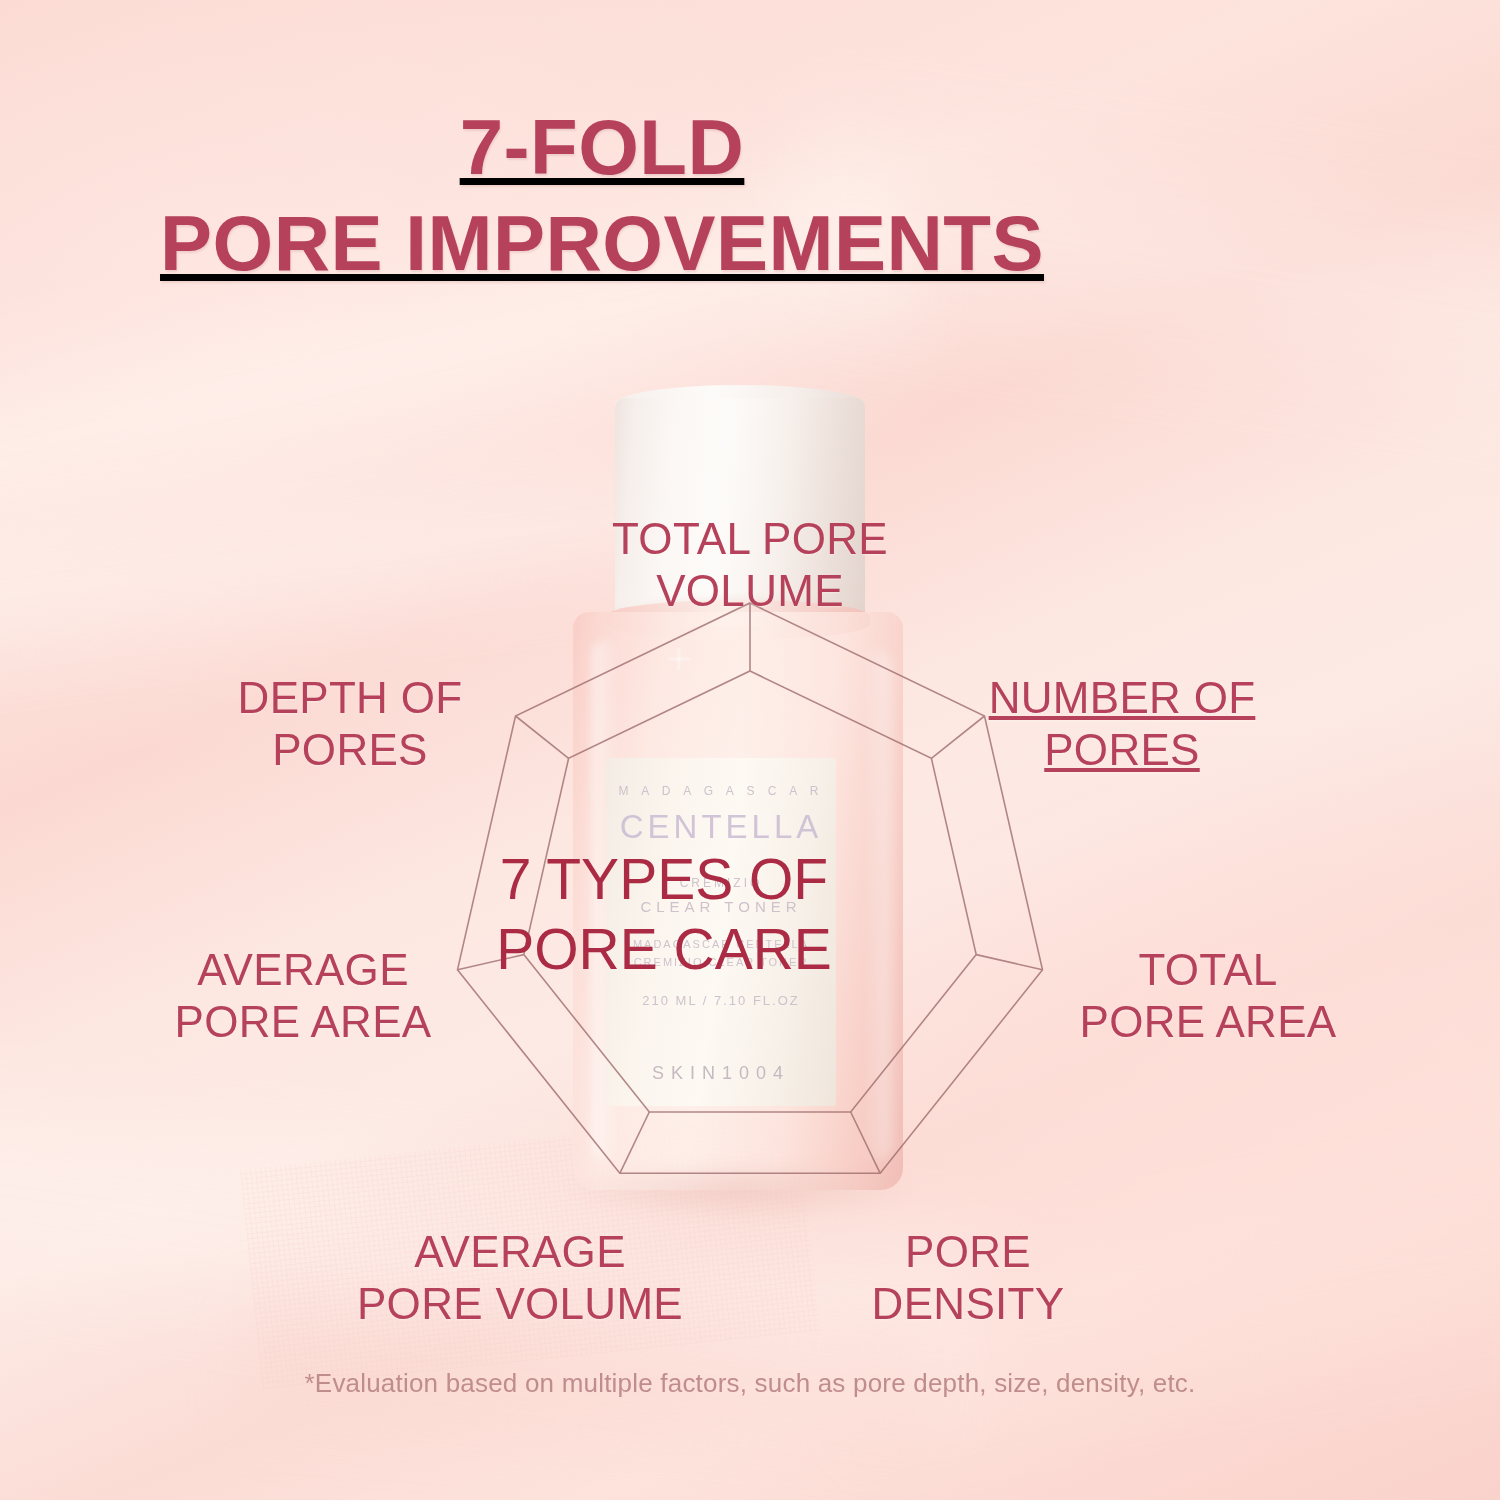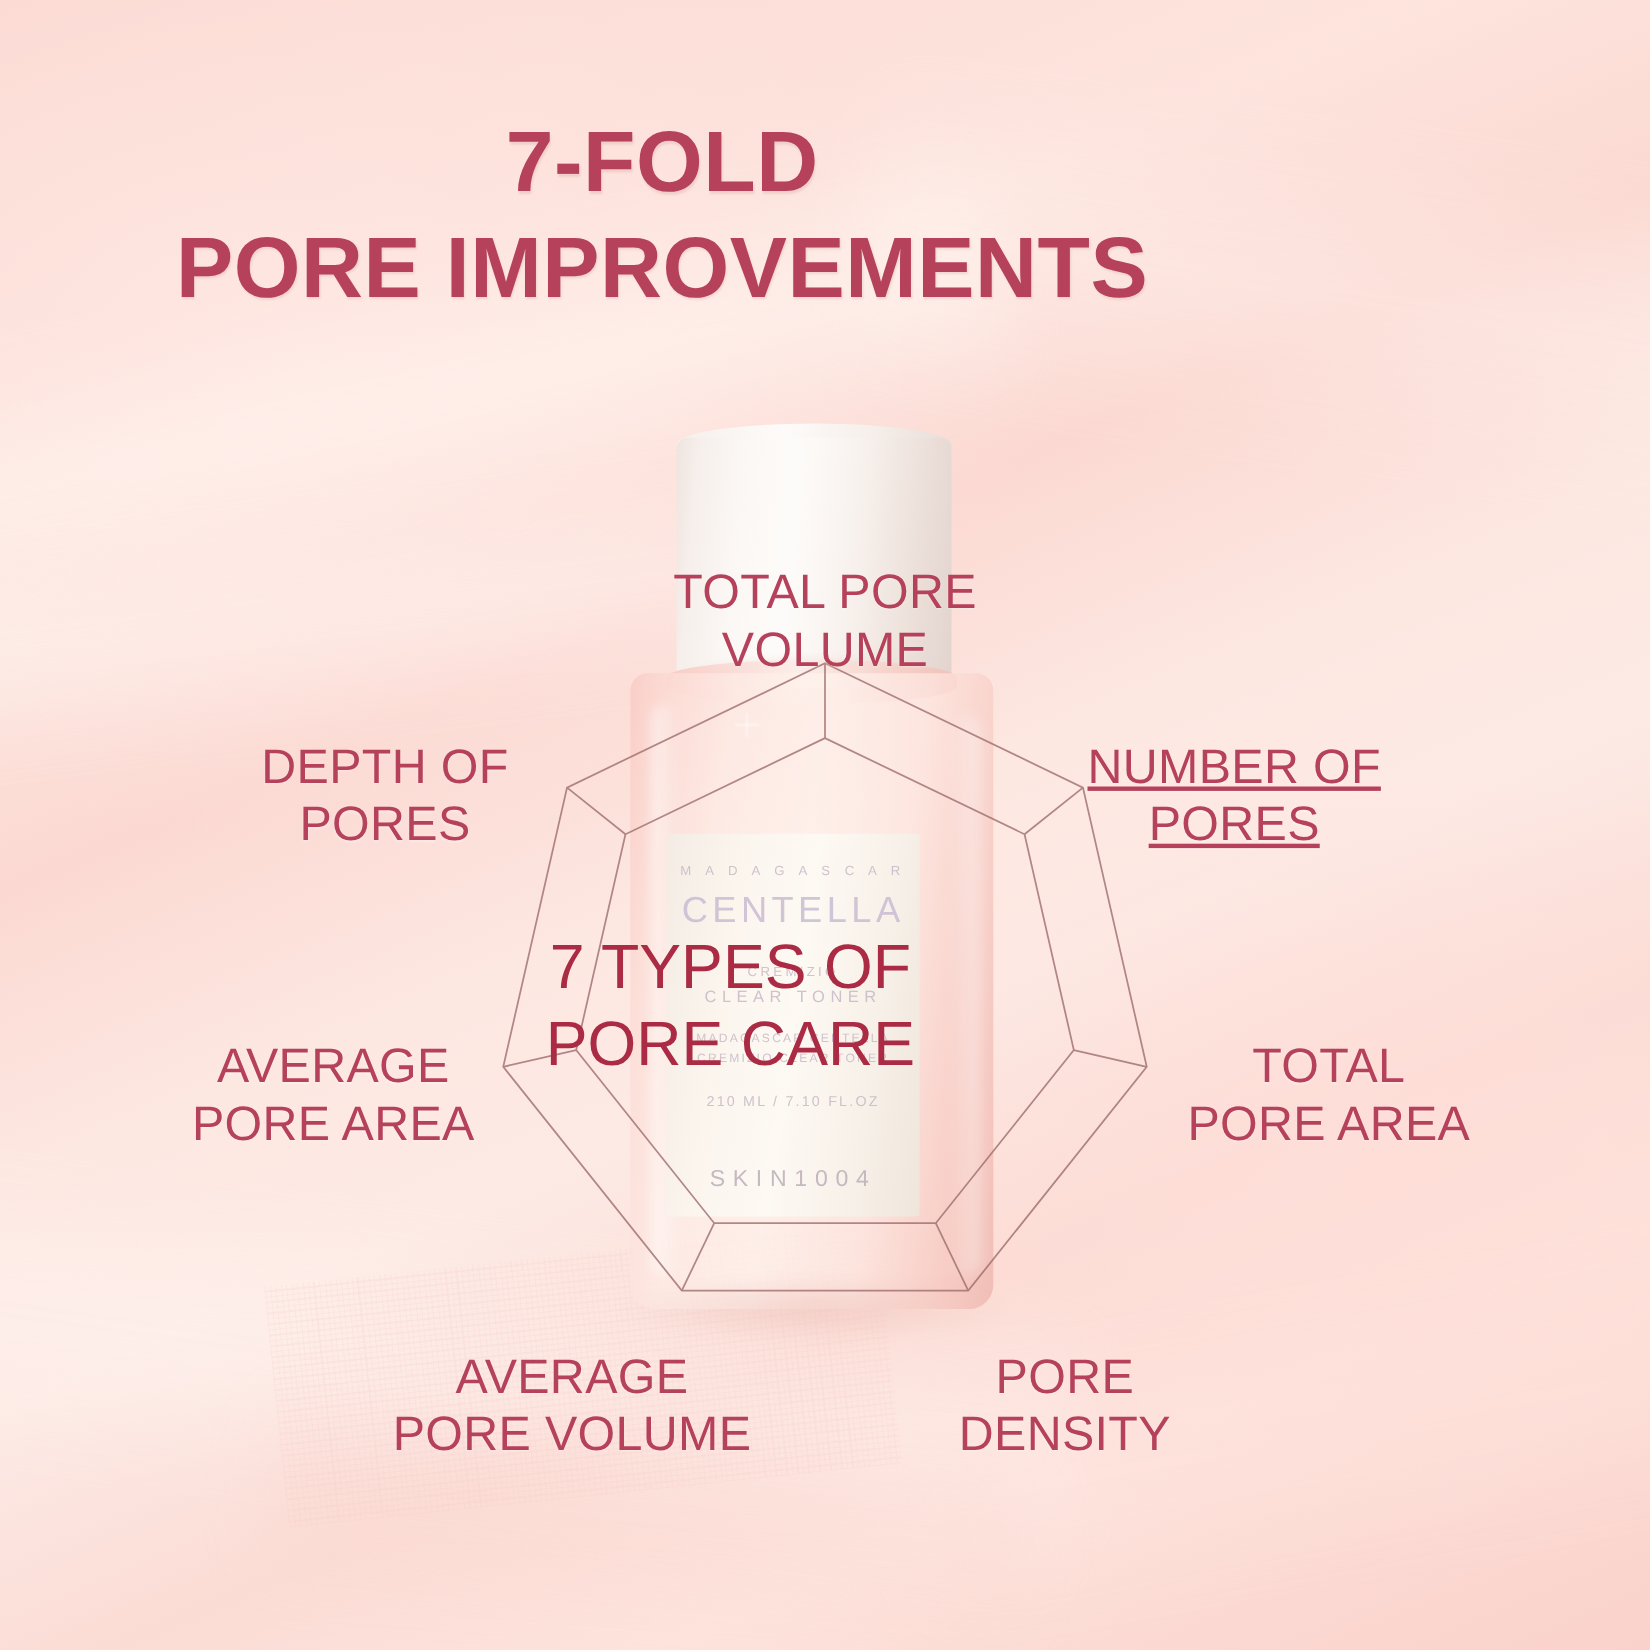--- a/index.html
+++ b/index.html
@@ -75,20 +75,21 @@
     transform:rotate(-6deg);
     opacity:.5;
     filter:blur(.4px);
     pointer-events:none;
   }
 
   
   .title-block {
     position:absolute; left:0; top:108px; width:1204px;
     text-align:center;
+    text-decoration:underline;
   }
   .title-line {
     color:#b6415b;
     font-weight:700;
     letter-spacing:0.5px;
     line-height:1.02;
     text-shadow:1px 2px 2px rgba(180,110,110,.18);
   }
   .title-line-1 { font-size:78px; }
   .title-line-2 { font-size:78px; margin-top:16px; }
@@ -164,21 +165,21 @@
   }
   .lb { color:#c8b9c6; letter-spacing:3px; line-height:1.5; opacity:.85; }
   .lb-brandline { font-size:12px; letter-spacing:5px; }
   .lb-centella { font-size:33px; letter-spacing:4px; color:#cbbcd3; margin-top:2px; }
   .lb-sub1 { font-size:12px; letter-spacing:3px; margin-top:22px; }
   .lb-sub2 { font-size:15px; letter-spacing:5px; margin-top:4px; }
   .lb-sub3 { font-size:11px; letter-spacing:2px; margin-top:18px; line-height:1.6; }
   .lb-vol  { font-size:13px; letter-spacing:2px; margin-top:20px;text-align:center; }
   .lb-brand {
     position:absolute; left:0; bottom:22px; width:100%;
-    font-size:21px; letter-spacing:7px; color:#b9aab6; opacity:.8;
+    font-size:18px; letter-spacing:7px; color:#b9aab6; opacity:.8;
   }
 
   
   .diagram { position:absolute; left:0; top:0; width:1500px; height:1500px; }
 
   
   .node-label {
     position:absolute;
     color:#b6415b;
     font-size:44px;
@@ -286,14 +287,15 @@
 
   <div class="node-label" style="left:138px; top:944px; width:330px;">AVERAGE
 PORE AREA</div>
 
   <div class="node-label" style="left:200px; top:672px; width:300px;">DEPTH OF
 PORES</div>
 
   <div class="center-label">7 TYPES OF
 PORE CARE</div>
 
+  <div class="footnote">*Evaluation based on multiple factors, such as pore depth, size, density, etc.</div>
 
 </div>
 
 </body></html>

